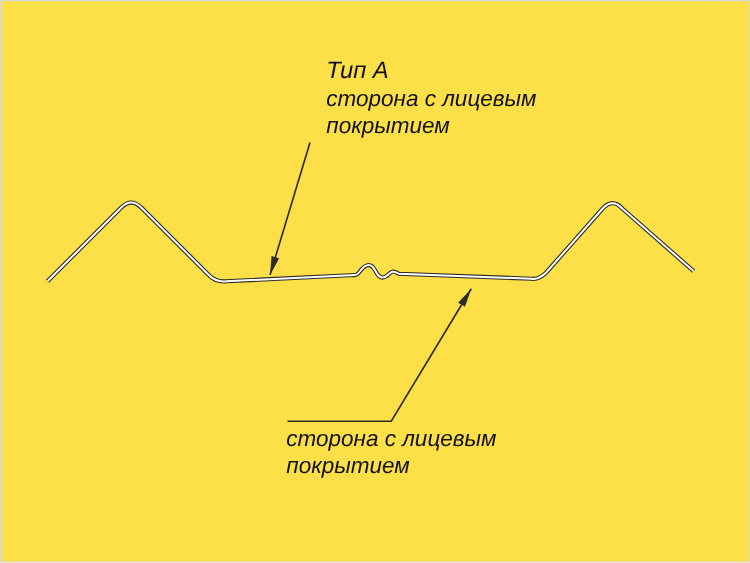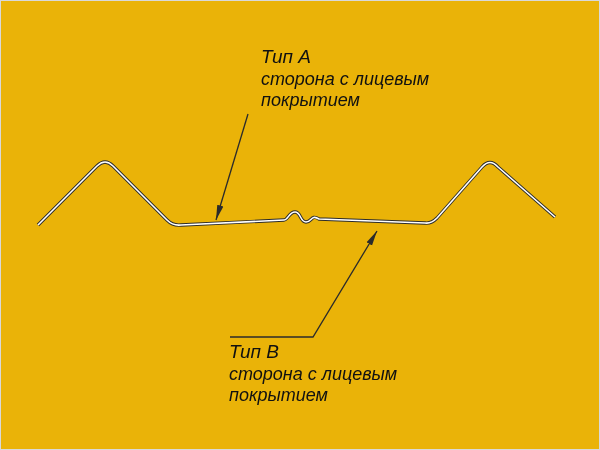--- a/index.html
+++ b/index.html
@@ -4,21 +4,21 @@
 <style>
   html, body {
     margin: 0;
     padding: 0;
     background: #ffffff;
   }
   .canvas {
     position: relative;
     width: 600px;
     height: 450px;
-    background: #eab308;
+    background: #fde047;
     border: 1px solid #d9d9d9;
     box-sizing: border-box;
     overflow: hidden;
     font-family: "Liberation Sans", sans-serif;
   }
   .drawing-svg {
     position: absolute;
     left: 0;
     top: 0;
   }
@@ -61,18 +61,17 @@
     <path d="M 229 336 L 312 336 L 376 230" fill="none" stroke="#2b2b2b" stroke-width="1.3" marker-end="url(#arrowhead)"></path>
   </svg>
 
   <div class="label" style="left:260px; top:45px;">
     <div class="label-title">Тип А</div>
     <div>сторона с лицевым</div>
     <div>покрытием</div>
   </div>
 
   <div class="label" style="left:228px; top:340px;">
-    <div class="label-title">Тип В</div>
     <div>сторона с лицевым</div>
     <div>покрытием</div>
   </div>
 
 </div>
 
 </body></html>

